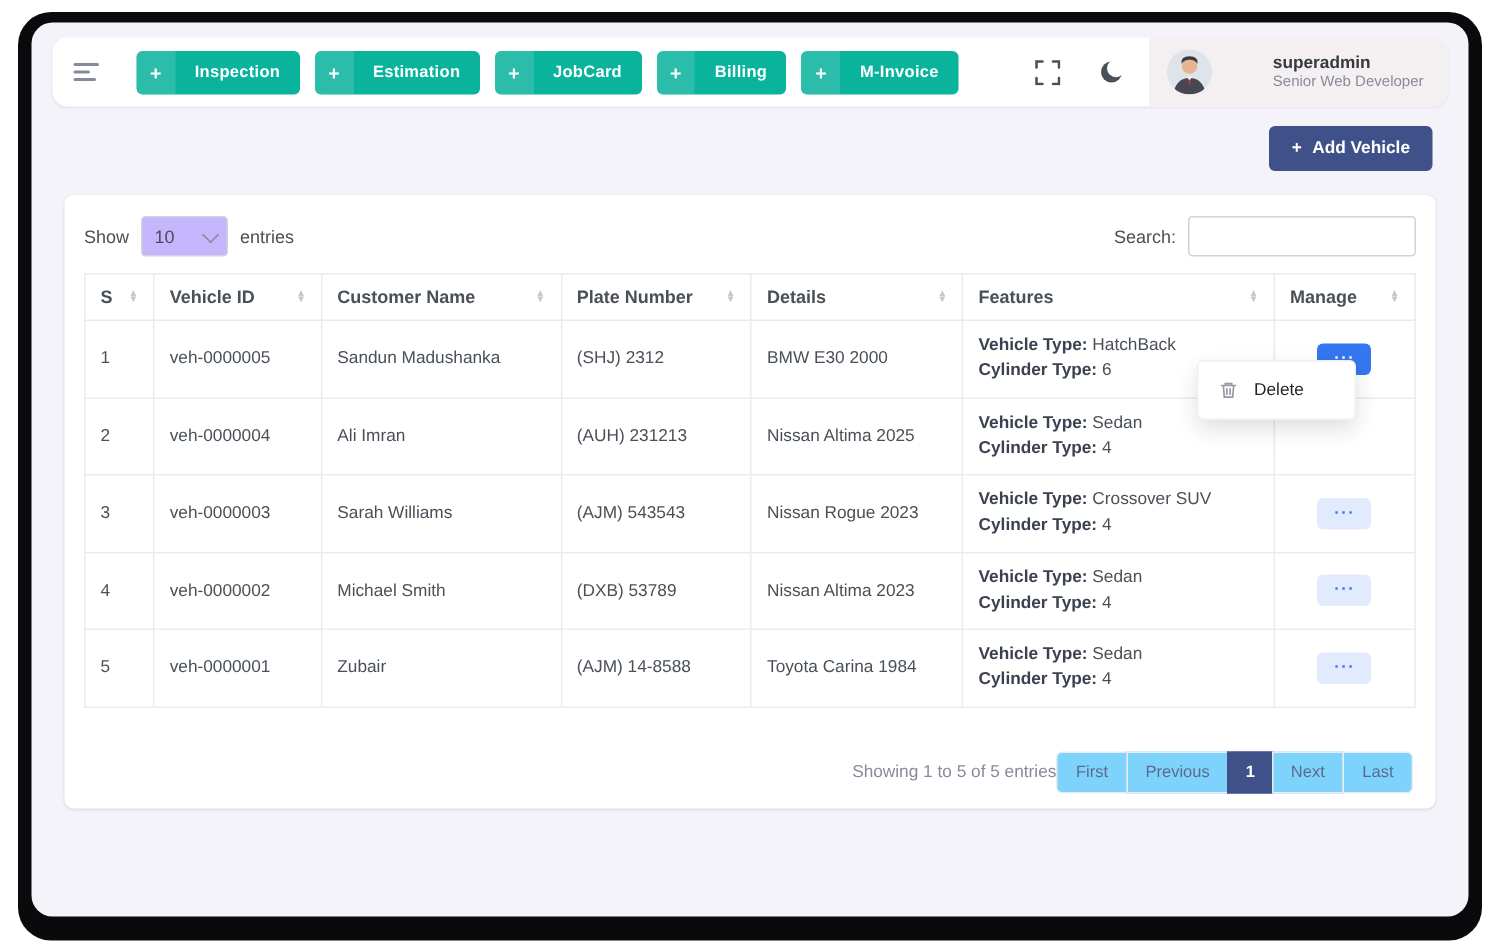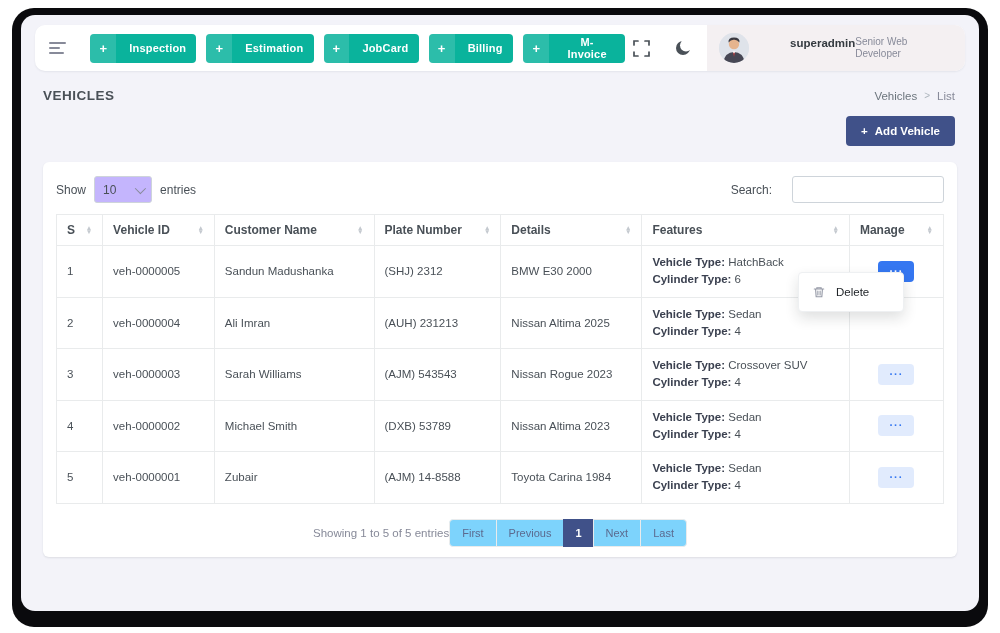--- a/index.html
+++ b/index.html
@@ -15,40 +15,40 @@
   .hamburger i:nth-child(2){ width:11px; }
   .hamburger i:nth-child(3){ width:15px; }
   .quick-buttons { display:flex; gap:10px; }
   .qbtn { display:inline-flex; align-items:stretch; background:#0ab39c; color:#fff; border:none; border-radius:4px; overflow:hidden; font-size:11px; font-weight:700; cursor:pointer; height:29px; font-family:inherit; letter-spacing:.2px; }
   .qbtn .plus { background:rgba(255,255,255,.14); display:flex; align-items:center; padding:0 9px; font-size:13px; font-weight:700; }
   .qbtn .lbl { display:flex; align-items:center; padding:0 13px; }
   .nav-spacer { flex:1; }
   .nav-icon { width:34px; height:34px; display:flex; align-items:center; justify-content:center; cursor:pointer; margin-right:8px; }
   .user-chip { height:46px; background:#f4f0f2; border-radius:0 10px 10px 0; display:flex; align-items:center; gap:9px; padding:0 16px 0 12px; cursor:pointer; }
   .avatar { width:30px; height:30px; border-radius:50%; overflow:hidden; background:#e2e5ec; flex:0 0 auto; }
-  .user-meta { display:flex; flex-direction:row; line-height:1.25;margin-left:32px; }
+  .user-meta { display:flex; flex-direction:column; line-height:1.25;margin-left:32px; }
   .user-name { font-size:11.5px; font-weight:700; color:#343a40; }
   .user-role { font-size:10px; color:#878a99; }
 
   
   .page-head { display:flex; align-items:center; justify-content:space-between; margin-top:17px; padding:0 10px 0 8px; }
   .page-title { font-size:13.5px; font-weight:700; color:#495057; letter-spacing:.5px; }
   .breadcrumb { font-size:11.5px; color:#878a99; display:flex; gap:7px; align-items:center; }
   .breadcrumb .parent { color:#6c757d; cursor:pointer; }
   .breadcrumb .sep { color:#adb5bd; font-size:10px; }
   .add-row { display:flex; justify-content:flex-end; margin-top:13px; padding-right:10px; }
   .add-btn { background:#405189; color:#fff; border:none; border-radius:4px; font-size:11.5px; font-weight:600; padding:9px 15px; cursor:pointer; font-family:inherit; display:flex; gap:7px; align-items:center; }
 
   
   .card { position:relative; background:#fff; border-radius:6px; margin:16px 8px 0; padding:14px 13px 10px; box-shadow:0 1px 2px rgba(56,65,74,.12); }
   .controls { display:flex; justify-content:space-between; align-items:center; font-size:12px; color:#495057; }
   .show-group { display:flex; align-items:center; gap:8px; }
   .page-size { display:inline-flex; align-items:center; justify-content:space-between; width:58px; height:27px; border:1px solid #ced4da; border-radius:3px; padding:0 8px; cursor:pointer; background:#c4b5fd; color:#495057; }
   .chev { width:8px; height:8px; border-right:1.5px solid #878a99; border-bottom:1.5px solid #878a99; transform:rotate(45deg) translateY(-2px); }
-  .search-group { display:flex; align-items:center; gap:20px; }
+  .search-group { display:flex; align-items:center; gap:8px; }
   .search-input { width:152px; height:27px; border:1px solid #ced4da; border-radius:3px; padding:0 8px; font-size:12px; font-family:inherit; color:#495057; outline:none; }
 
   table { width:100%; border-collapse:collapse; margin-top:11px; }
   th, td { border:1px solid #e9ebec; text-align:left; vertical-align:middle; }
   th { font-size:12px; font-weight:700; color:#495057; padding:8px 10px; }
   td { font-size:11.5px; color:#495057; padding:8px 10px; }
   .th-inner { display:flex; align-items:center; justify-content:space-between; gap:6px; }
   .sort { display:flex; flex-direction:column; line-height:.55; font-size:6.5px; color:#c4c9cf; cursor:pointer; }
   .feat-line { line-height:1.5; }
   .feat-line b { color:#3b4150; font-weight:700; }
@@ -56,21 +56,21 @@
   .more-btn { border:none; border-radius:4px; font-size:11px; font-weight:700; letter-spacing:1px; padding:4px 11px; cursor:pointer; line-height:1.2; font-family:inherit; }
   .more-btn.solid { background:#3577f1; color:#fff; }
   .more-btn.soft { background:rgba(53,119,241,.15); color:#3577f1; }
 
   
   .dropdown { position:absolute; top:110px; right:53px; width:106px; background:#fff; border:1px solid #eef0f2; border-radius:4px; box-shadow:0 6px 14px rgba(30,32,37,.14); padding:6px 0; z-index:9; }
   .dd-item { display:flex; align-items:center; gap:11px; padding:7px 14px; font-size:11.5px; color:#212529; cursor:pointer; }
   .dd-item svg { flex:0 0 auto; }
 
   
-  .card-footer { display:flex; justify-content:center; align-items:center; margin-top:15px; padding:0 2px; }
+  .card-footer { display:flex; justify-content:flex-end; align-items:center; margin-top:29px; padding:0 2px; }
   .showing { font-size:11.5px; color:#878a99; }
   .pagination { display:flex; }
   .page-item { border:1px solid #e9ebec; background:#7dd3fc; color:#5b6a8f; font-size:11px; padding:7px 12px; margin-left:-1px; cursor:pointer; }
   .page-item:first-child { border-radius:4px 0 0 4px; margin-left:0; }
   .page-item:last-child { border-radius:0 4px 4px 0; }
   .page-item.active { background:#405189; border-color:#405189; color:#fff; font-weight:700; padding:7px 11px; }
 </style>
 </head>
 <body>
 
@@ -131,28 +131,20 @@
             <path d="M13.4 18.5 L15 20.5 L16.6 18.5 L15 17.8 Z" fill="#f5f5f5"></path>
           </svg>
         </div>
         <div class="user-meta">
           <span class="user-name">superadmin</span>
           <span class="user-role">Senior Web Developer</span>
         </div>
       </div>
     </header>
 
-    <div class="page-head">
-      <div class="page-title">VEHICLES</div>
-      <div class="breadcrumb">
-        <span class="parent">Vehicles</span>
-        <span class="sep">&gt;</span>
-        <span>List</span>
-      </div>
-    </div>
 
     <div class="add-row">
       <button class="add-btn">
         <span>+</span>
         <span>Add Vehicle</span>
       </button>
     </div>
 
     <div class="card">
 

